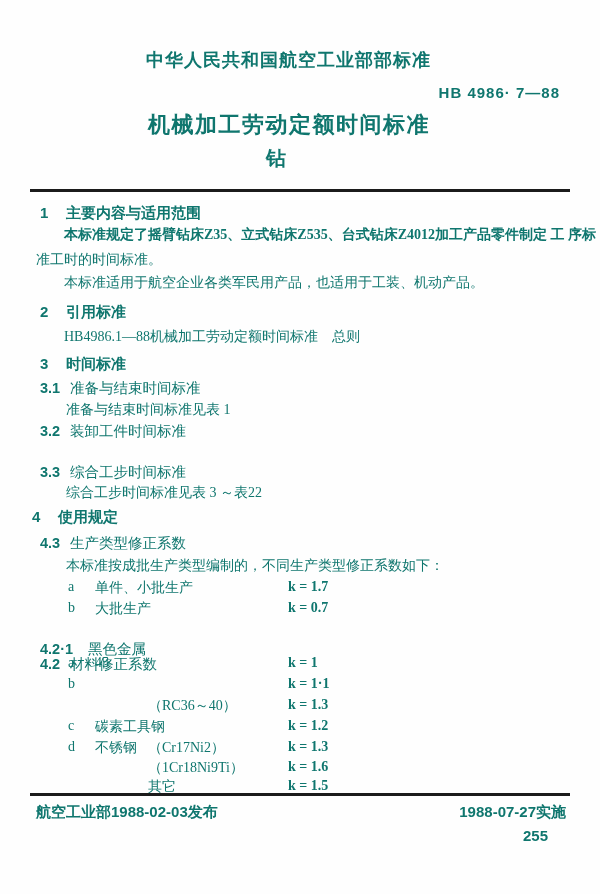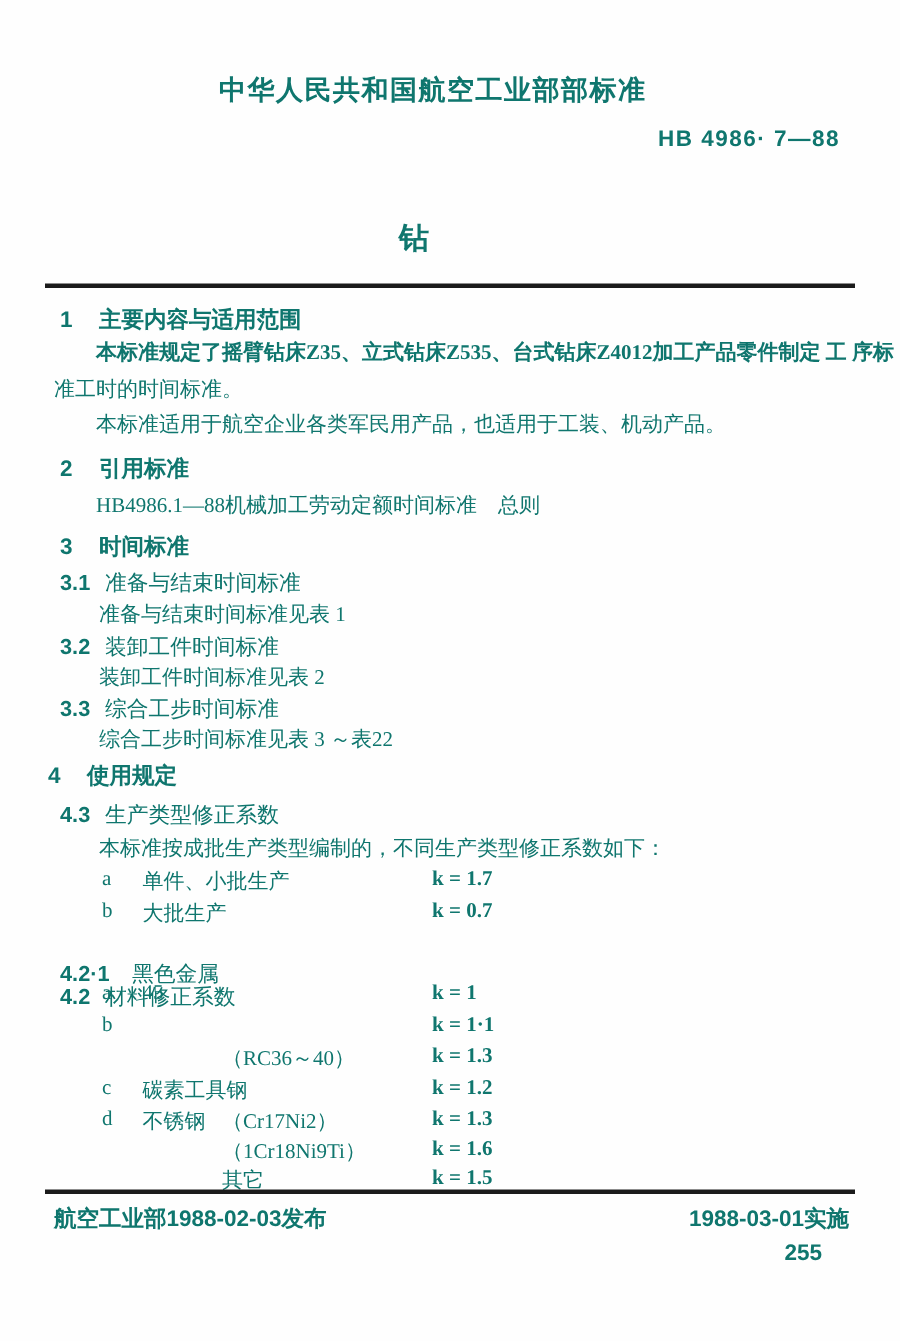--- a/index.html
+++ b/index.html
@@ -39,20 +39,21 @@
   .footer-right { top:803px; right:34px; font-size:15px; }
   .page-number { top:827px; right:52px; font-size:15px; }
 </style>
 </head>
 <body>
 
 <div class="page">
 
   <div class="abs sans b org-title">中华人民共和国航空工业部部标准</div>
   <div class="abs sans b doc-number">HB 4986· 7—88</div>
+  <div class="abs sans b doc-title">机械加工劳动定额时间标准</div>
   <div class="abs sans b doc-subtitle">钻</div>
 
   <div class="rule" style="top:189px"></div>
 
   <div class="abs sans b h-main" style="top:204px; left:40px;">
     <span class="sec-num">1</span><span>主要内容与适用范围</span>
   </div>
   <div class="abs indent" style="top:226px; left:36px;font-weight:bold;">本标准规定了摇臂钻床Z35、立式钻床Z535、台式钻床Z4012加工产品零件制定 工 序标</div>
   <div class="abs" style="top:251px; left:36px;">准工时的时间标准。</div>
   <div class="abs indent" style="top:274px; left:36px;">本标准适用于航空企业各类军民用产品，也适用于工装、机动产品。</div>
@@ -65,21 +66,20 @@
   <div class="abs sans b h-main" style="top:355px; left:40px;">
     <span class="sec-num">3</span><span>时间标准</span>
   </div>
   <div class="abs sub-h" style="top:379px; left:40px;">
     <span class="sec-num">3.1</span><span>准备与结束时间标准</span>
   </div>
   <div class="abs note" style="top:401px;">准备与结束时间标准见表 1</div>
   <div class="abs sub-h" style="top:422px; left:40px;">
     <span class="sec-num">3.2</span><span>装卸工件时间标准</span>
   </div>
-  <div class="abs note" style="top:443px;">装卸工件时间标准见表 2</div>
   <div class="abs sub-h" style="top:463px; left:40px;">
     <span class="sec-num">3.3</span><span>综合工步时间标准</span>
   </div>
   <div class="abs note" style="top:484px;">综合工步时间标准见表 3 ～表22</div>
 
   <div class="abs sans b h-main" style="top:508px; left:32px;">
     <span class="sec-num">4</span><span>使用规定</span>
   </div>
   <div class="abs sub-h" style="top:534px; left:40px;">
     <span class="sec-num">4.3</span><span>生产类型修正系数</span>
@@ -141,16 +141,16 @@
   </div>
   <div class="row" style="top:778px">
     <span class="col-letter"></span>
     <span class="col-name"></span>
     <span class="col-spec">其它</span>
     <span class="col-k">k = 1.5</span>
   </div>
 
   <div class="rule" style="top:793px"></div>
   <div class="abs sans b footer-left">航空工业部1988-02-03发布</div>
-  <div class="abs sans b footer-right">1988-03-01实施</div>
+  <div class="abs sans b footer-right">1988-07-27实施</div>
   <div class="abs sans b page-number">255</div>
 
 </div>
 
 </body></html>

